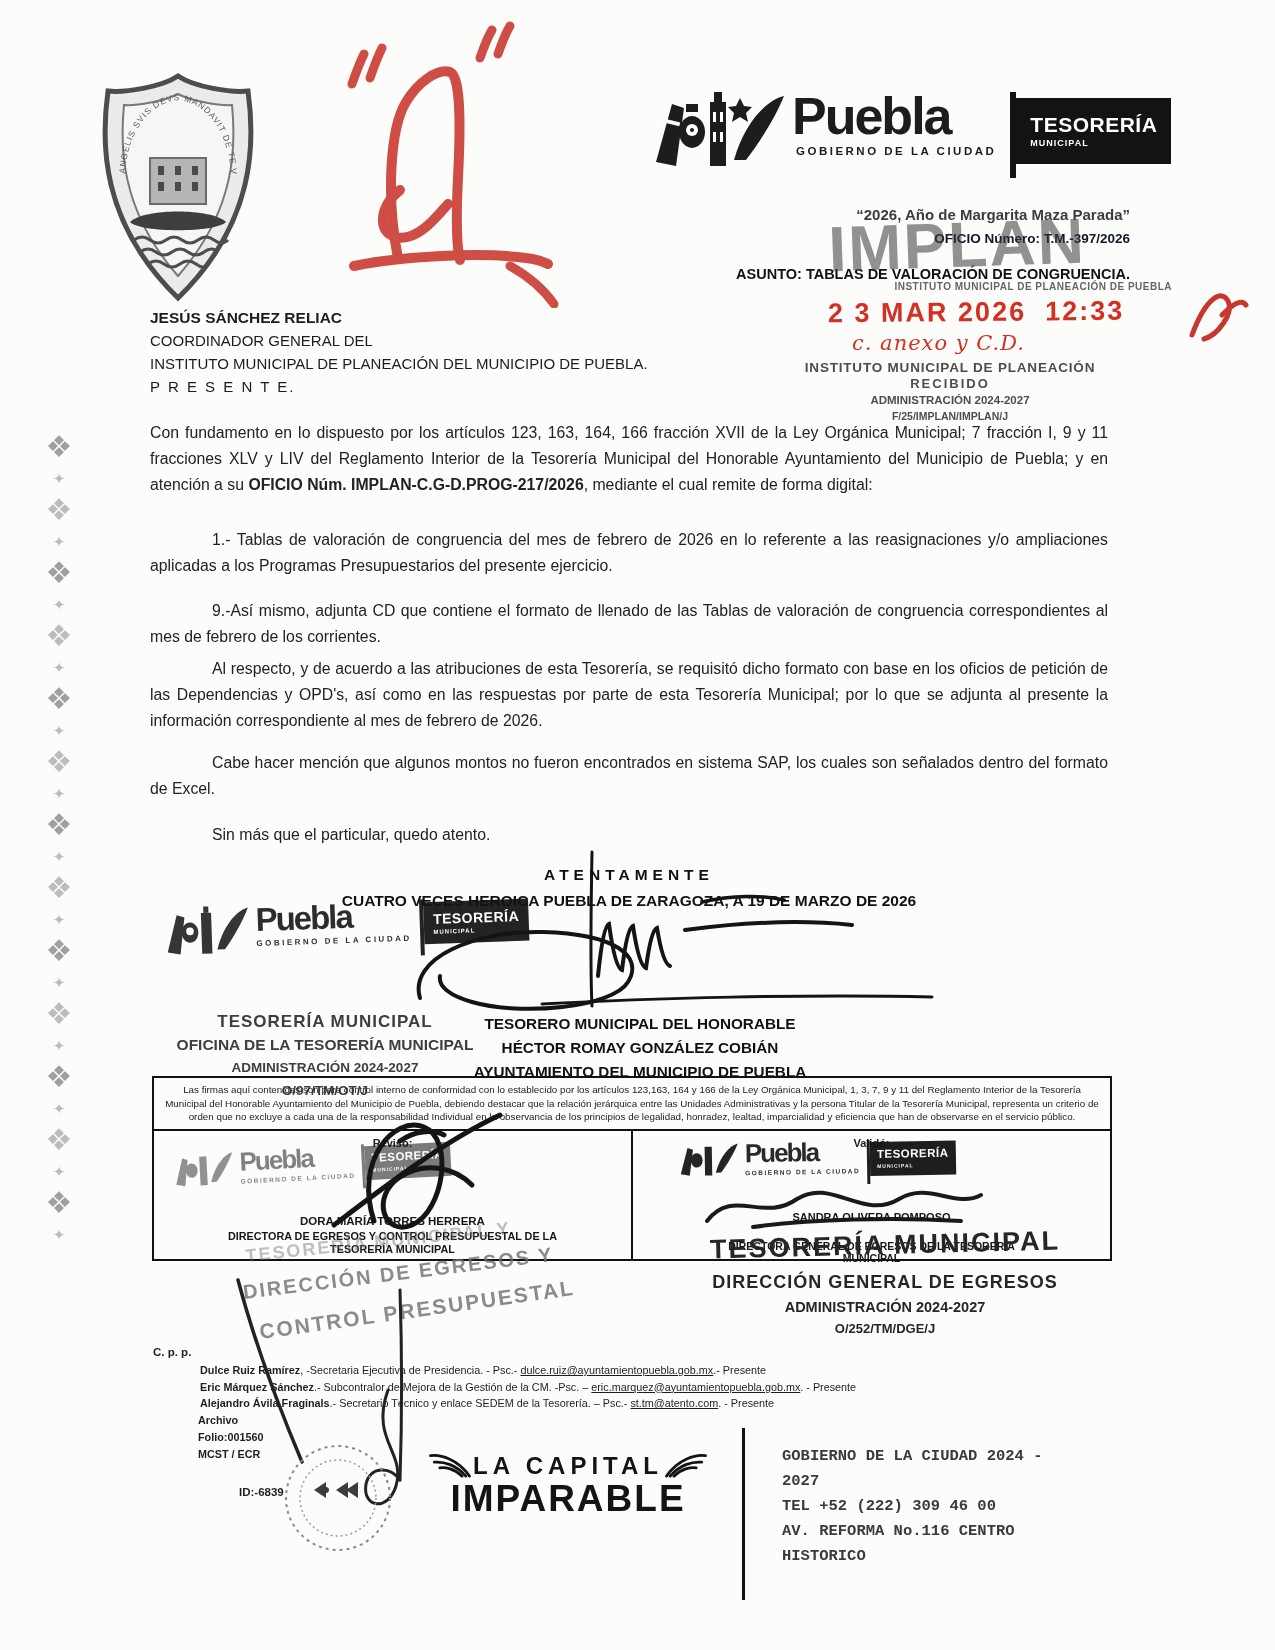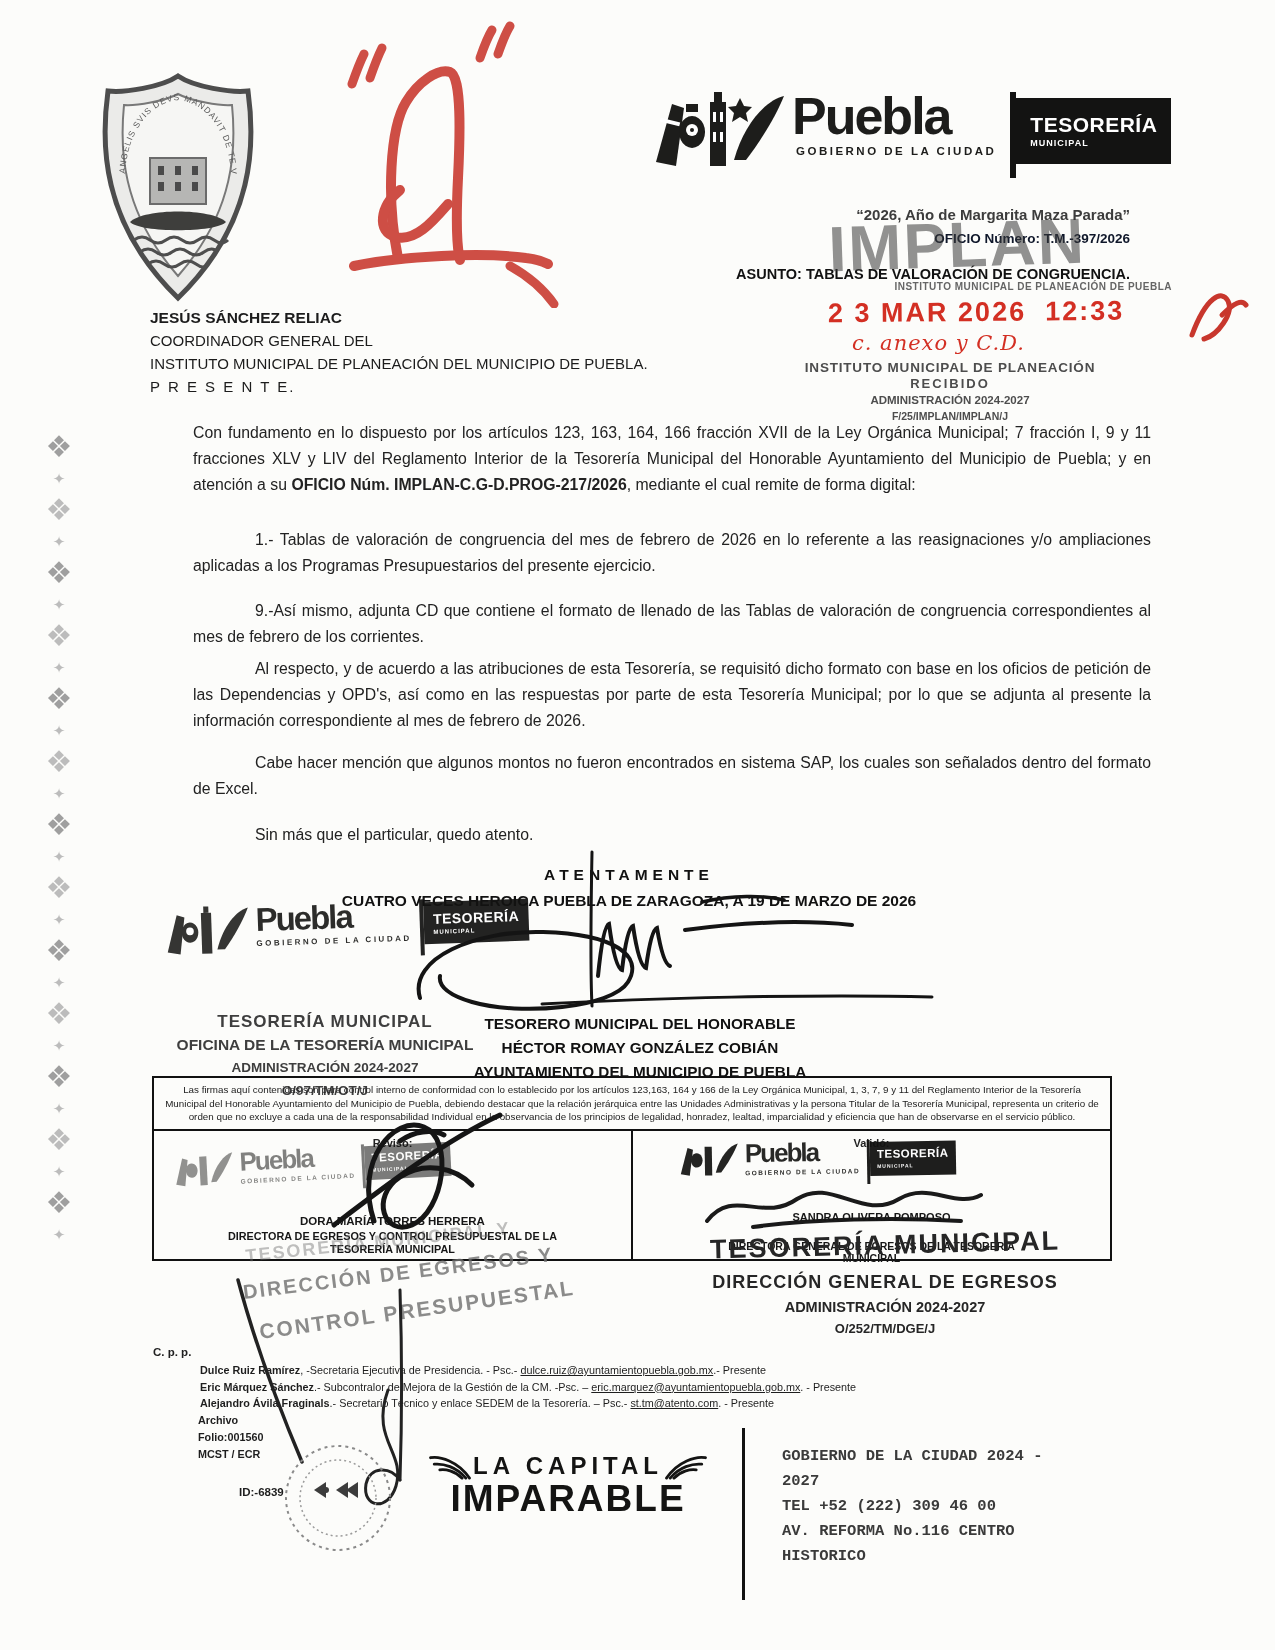--- a/index.html
+++ b/index.html
@@ -66,21 +66,21 @@
   .recv .r1{font-size:13.5px;letter-spacing:.8px;}
   .recv .r2{font-size:13px;letter-spacing:2px;}
   .recv .r3{font-size:11.5px;}
   .recv .r4{font-size:10.5px;}
   
   .recipient{position:absolute;left:150px;top:306px;line-height:23px;font-size:15px;color:#1c1c1c;}
   .recipient .nm{font-weight:800;font-size:15.5px;}
   .recipient .pr{letter-spacing:2px;}
   
   .para{position:absolute;left:150px;width:958px;font-size:15.8px;line-height:26px;
-    color:#222;text-align:justify;margin-left:43px;}
+    color:#222;text-align:justify;}
   .indent{text-indent:62px;}
   .noj{text-align:left;}
   
   .att{position:absolute;left:150px;width:958px;top:866px;text-align:center;
     font-weight:800;font-size:15.5px;letter-spacing:5px;color:#111;}
   .place-date{position:absolute;left:150px;width:958px;top:892px;text-align:center;
     font-weight:800;font-size:15.5px;color:#111;}
   .sig-stamp{left:162px;top:900px;transform:rotate(-2deg);opacity:.93;}
   .office-stamp{position:absolute;left:140px;top:1010px;width:370px;text-align:center;
     color:#3e3e3e;font-weight:600;line-height:23px;}
@@ -124,21 +124,21 @@
   .cpp-lines .email{text-decoration:underline;}
   .cpp-tail{position:absolute;left:198px;font-size:10.8px;font-weight:700;color:#1e1e1e;}
   .t-archivo{top:1414px;}
   .t-folio{top:1431px;font-weight:600;}
   .t-ini{top:1448px;font-weight:600;}
   .t-id{top:1486px;font-weight:800;font-size:11.5px;margin-left:41px;}
   .misc-sig{position:absolute;left:210px;top:1270px;width:260px;height:260px;}
   
   .seal{position:absolute;left:280px;top:1428px;width:116px;height:130px;}
   .capital{position:absolute;left:408px;top:1452px;width:320px;text-align:center;color:#141413;}
-  .cap-row{display:flex;align-items:flex-end;justify-content:center;gap:1px;}
+  .cap-row{display:flex;align-items:flex-start;justify-content:center;gap:1px;}
   .cap-1{font-weight:800;font-size:24px;letter-spacing:5px;}
   .cap-2{font-weight:800;font-size:37px;letter-spacing:2px;margin-top:-2px;}
   .foot-rule{position:absolute;left:742px;top:1428px;width:3px;height:172px;background:#111;}
   .address{position:absolute;left:782px;top:1444px;font-family:"Liberation Mono",monospace;
     font-size:15.5px;line-height:25px;color:#3a3a3a;font-weight:600;}
 </style>
 </head>
 <body>
 
 <div id="page">

